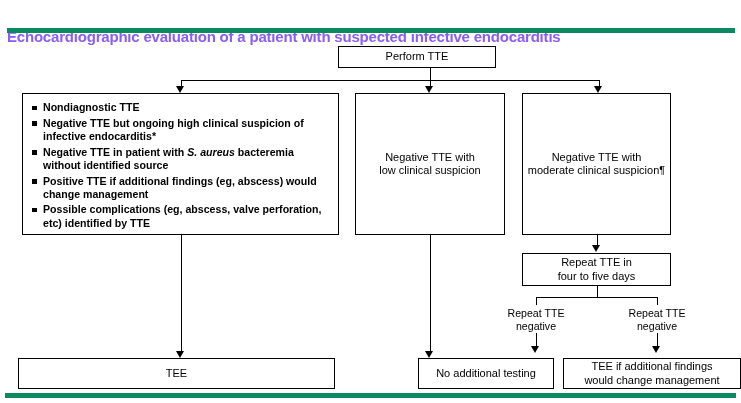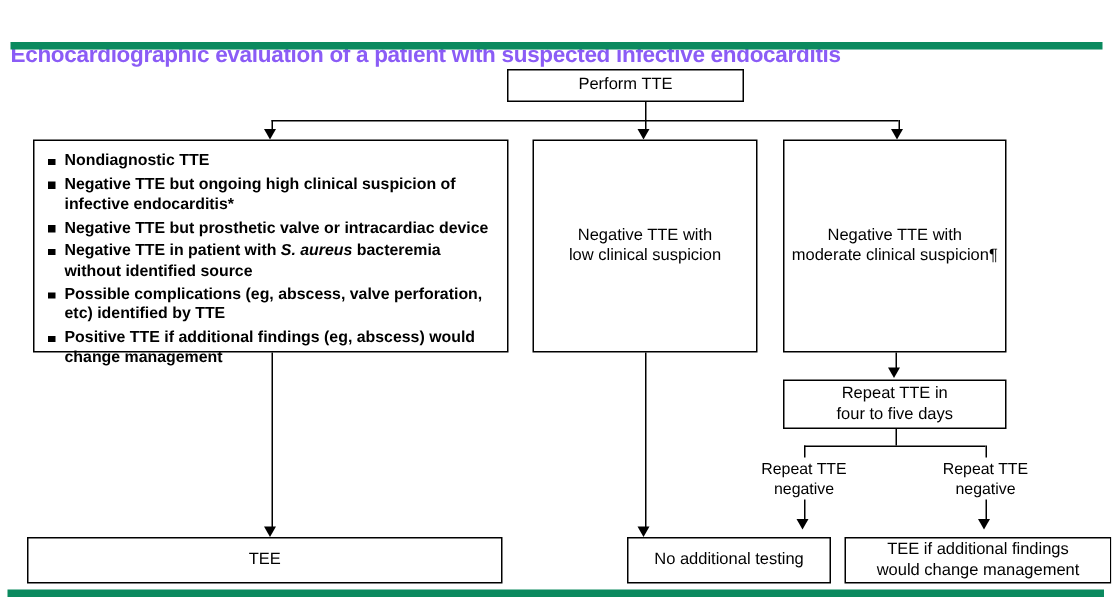--- a/index.html
+++ b/index.html
@@ -148,24 +148,23 @@
   <div class="vline" style="left:429.5px; top:80px; height:8px;"></div>
   <div class="arrow" style="left:425px; top:86px;"></div>
 
   <div class="vline" style="left:598.5px; top:80px; height:8px;"></div>
   <div class="arrow" style="left:594px; top:86px;"></div>
 
   <div class="box box-listbox" style="left:22px; top:93px; width:317px; height:142px;">
     <ul class="bullets">
       <li><span>Nondiagnostic TTE</span></li>
       <li><span>Negative TTE but ongoing high clinical suspicion of infective endocarditis*</span></li>
-      <li><span>Negative TTE but prosthetic valve or intracardiac device</span></li>
       <li><span>Negative TTE in patient with </span><span class="it">S. aureus</span><span> bacteremia without identified source</span></li>
+      <li><span>Positive TTE if additional findings (eg, abscess) would change management</span></li>
       <li><span>Possible complications (eg, abscess, valve perforation, etc) identified by TTE</span></li>
-      <li><span>Positive TTE if additional findings (eg, abscess) would change management</span></li>
     </ul>
   </div>
 
   <div class="box" style="left:355px; top:93px; width:150px; height:142px;">
     <span class="txt">
       <span>Negative TTE with</span><br>
       <span>low clinical suspicion</span>
     </span>
   </div>
 

